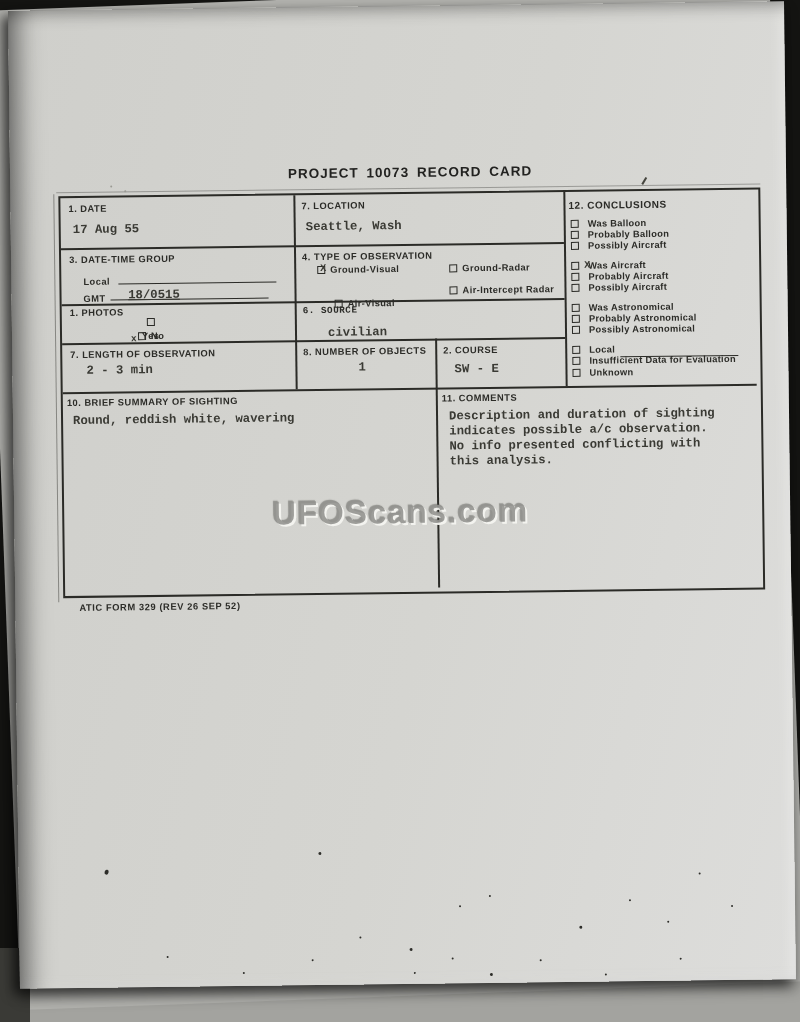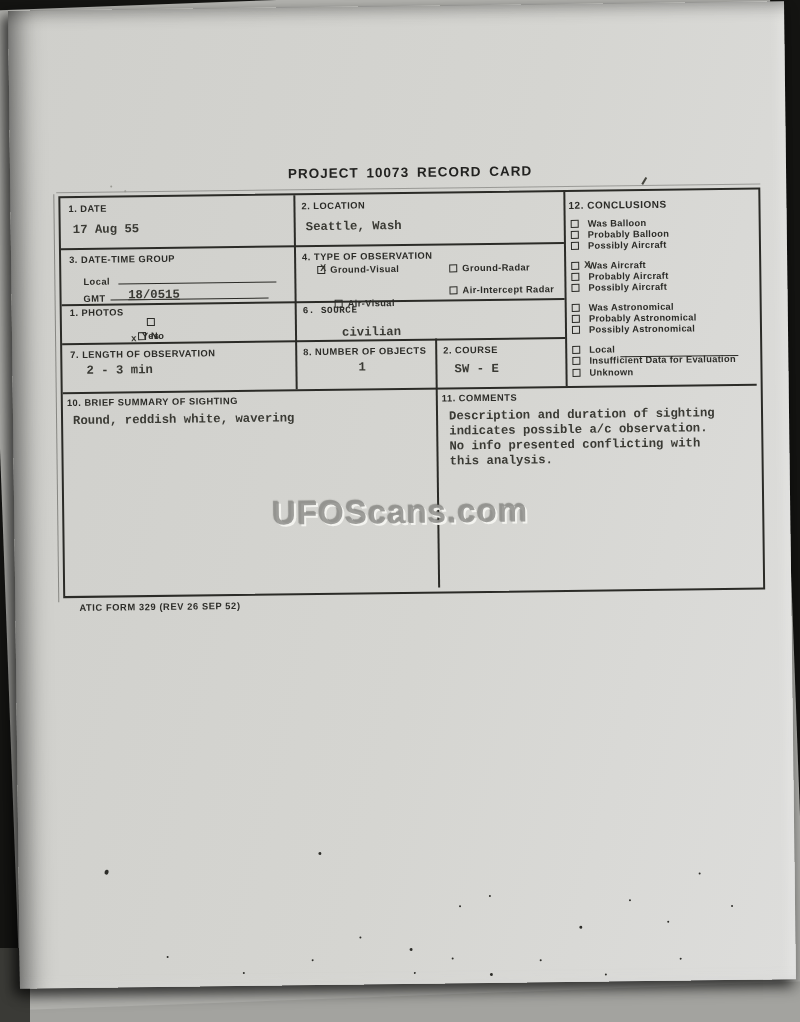--- a/index.html
+++ b/index.html
@@ -123,21 +123,21 @@
     <div class="vl" style="left:503px;top:0;height:194px;"></div>
     <div class="vl" style="left:373px;top:145px;height:249px;"></div>
     <div class="hl" style="left:0;top:50px;width:503px;"></div>
     <div class="hl" style="left:0;top:106px;width:503px;"></div>
     <div class="hl" style="left:0;top:145px;width:503px;"></div>
     <div class="hl" style="left:0;top:194px;width:694px;"></div>
 
     <div class="cell-label plabel" style="left:8px;top:6px;">1. DATE</div>
     <div class="cell-value typed" style="left:12px;top:25px;">17 Aug 55</div>
 
-    <div class="cell-label plabel" style="left:241px;top:6px;">2. LOCATION</div>
+    <div class="cell-label plabel" style="left:241px;top:6px;">7. LOCATION</div>
     <div class="cell-value typed" style="left:245px;top:25px;">Seattle, Wash</div>
 
     <div class="cell-label plabel" style="left:8px;top:57px;">3. DATE-TIME GROUP</div>
     <div class="cell-value" style="left:22px;top:73px;">
       <span class="plabel">Local</span>
       <span class="uline" style="width:158px;margin-left:4px;"><span class="typed"></span></span>
     </div>
     <div class="cell-value" style="left:22px;top:90px;">
       <span class="plabel">GMT</span>
       <span class="uline" style="width:158px;"><span class="typed" style="padding-left:18px;position:relative;top:-3px;text-decoration:underline;">18/0515</span></span>
@@ -167,21 +167,21 @@
       <span class="cb"></span>
       <span>Yes</span>
     </div>
     <div class="optrow" style="left:76px;top:134px;">
       <span class="mark-x" style="left:-7px;top:2px;font-size:9.5px;">x</span>
       <span class="cb"></span>
       <span>No</span>
     </div>
 
     <div class="cell-label plabel" style="left:241px;top:110px;font-family:Liberation Mono, monospace;">6. SOURCE</div>
-    <div class="cell-value typed" style="left:266px;top:131px;margin-left:14px;">civilian</div>
+    <div class="cell-value typed" style="left:266px;top:131px;">civilian</div>
 
     <div class="cell-label plabel" style="left:8px;top:152px;">7. LENGTH OF OBSERVATION</div>
     <div class="cell-value typed" style="left:24px;top:166px;">2 - 3 min</div>
 
     <div class="cell-label plabel" style="left:241px;top:152px;">8. NUMBER OF OBJECTS</div>
     <div class="cell-value typed" style="left:296px;top:166px;">1</div>
 
     <div class="cell-label plabel" style="left:381px;top:152px;">2. COURSE</div>
     <div class="cell-value typed" style="left:392px;top:169px;">SW - E</div>
 

